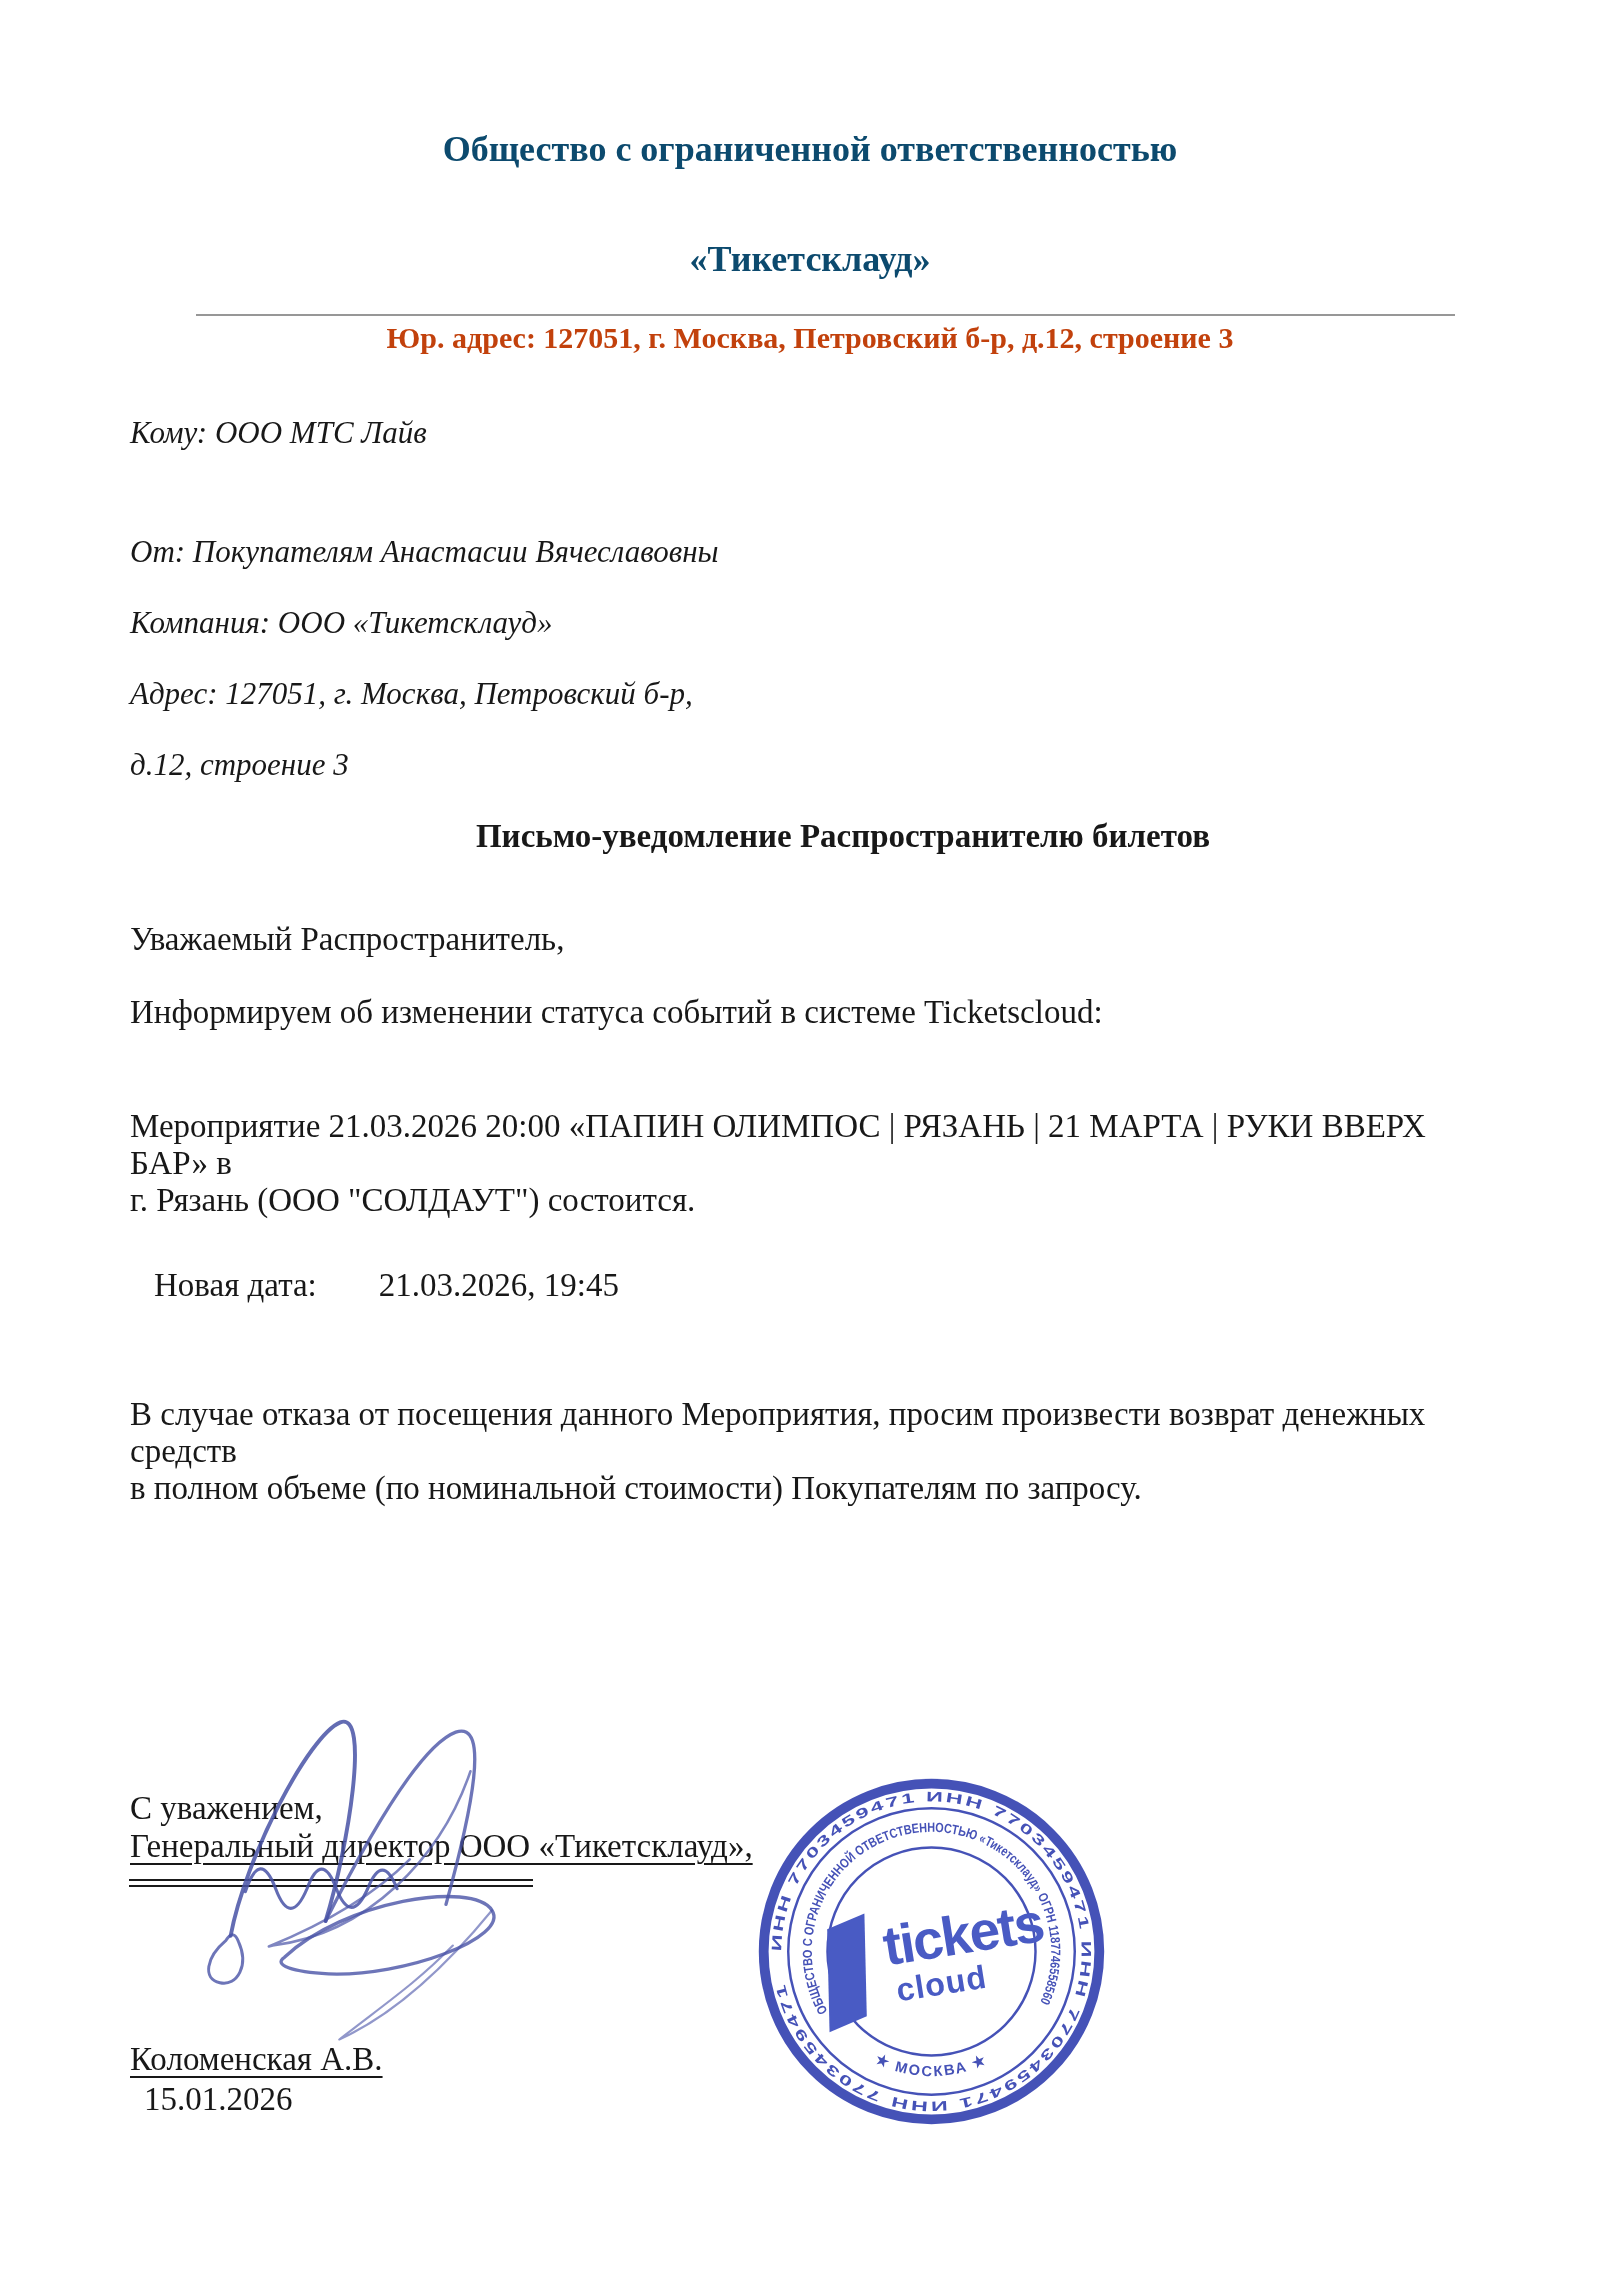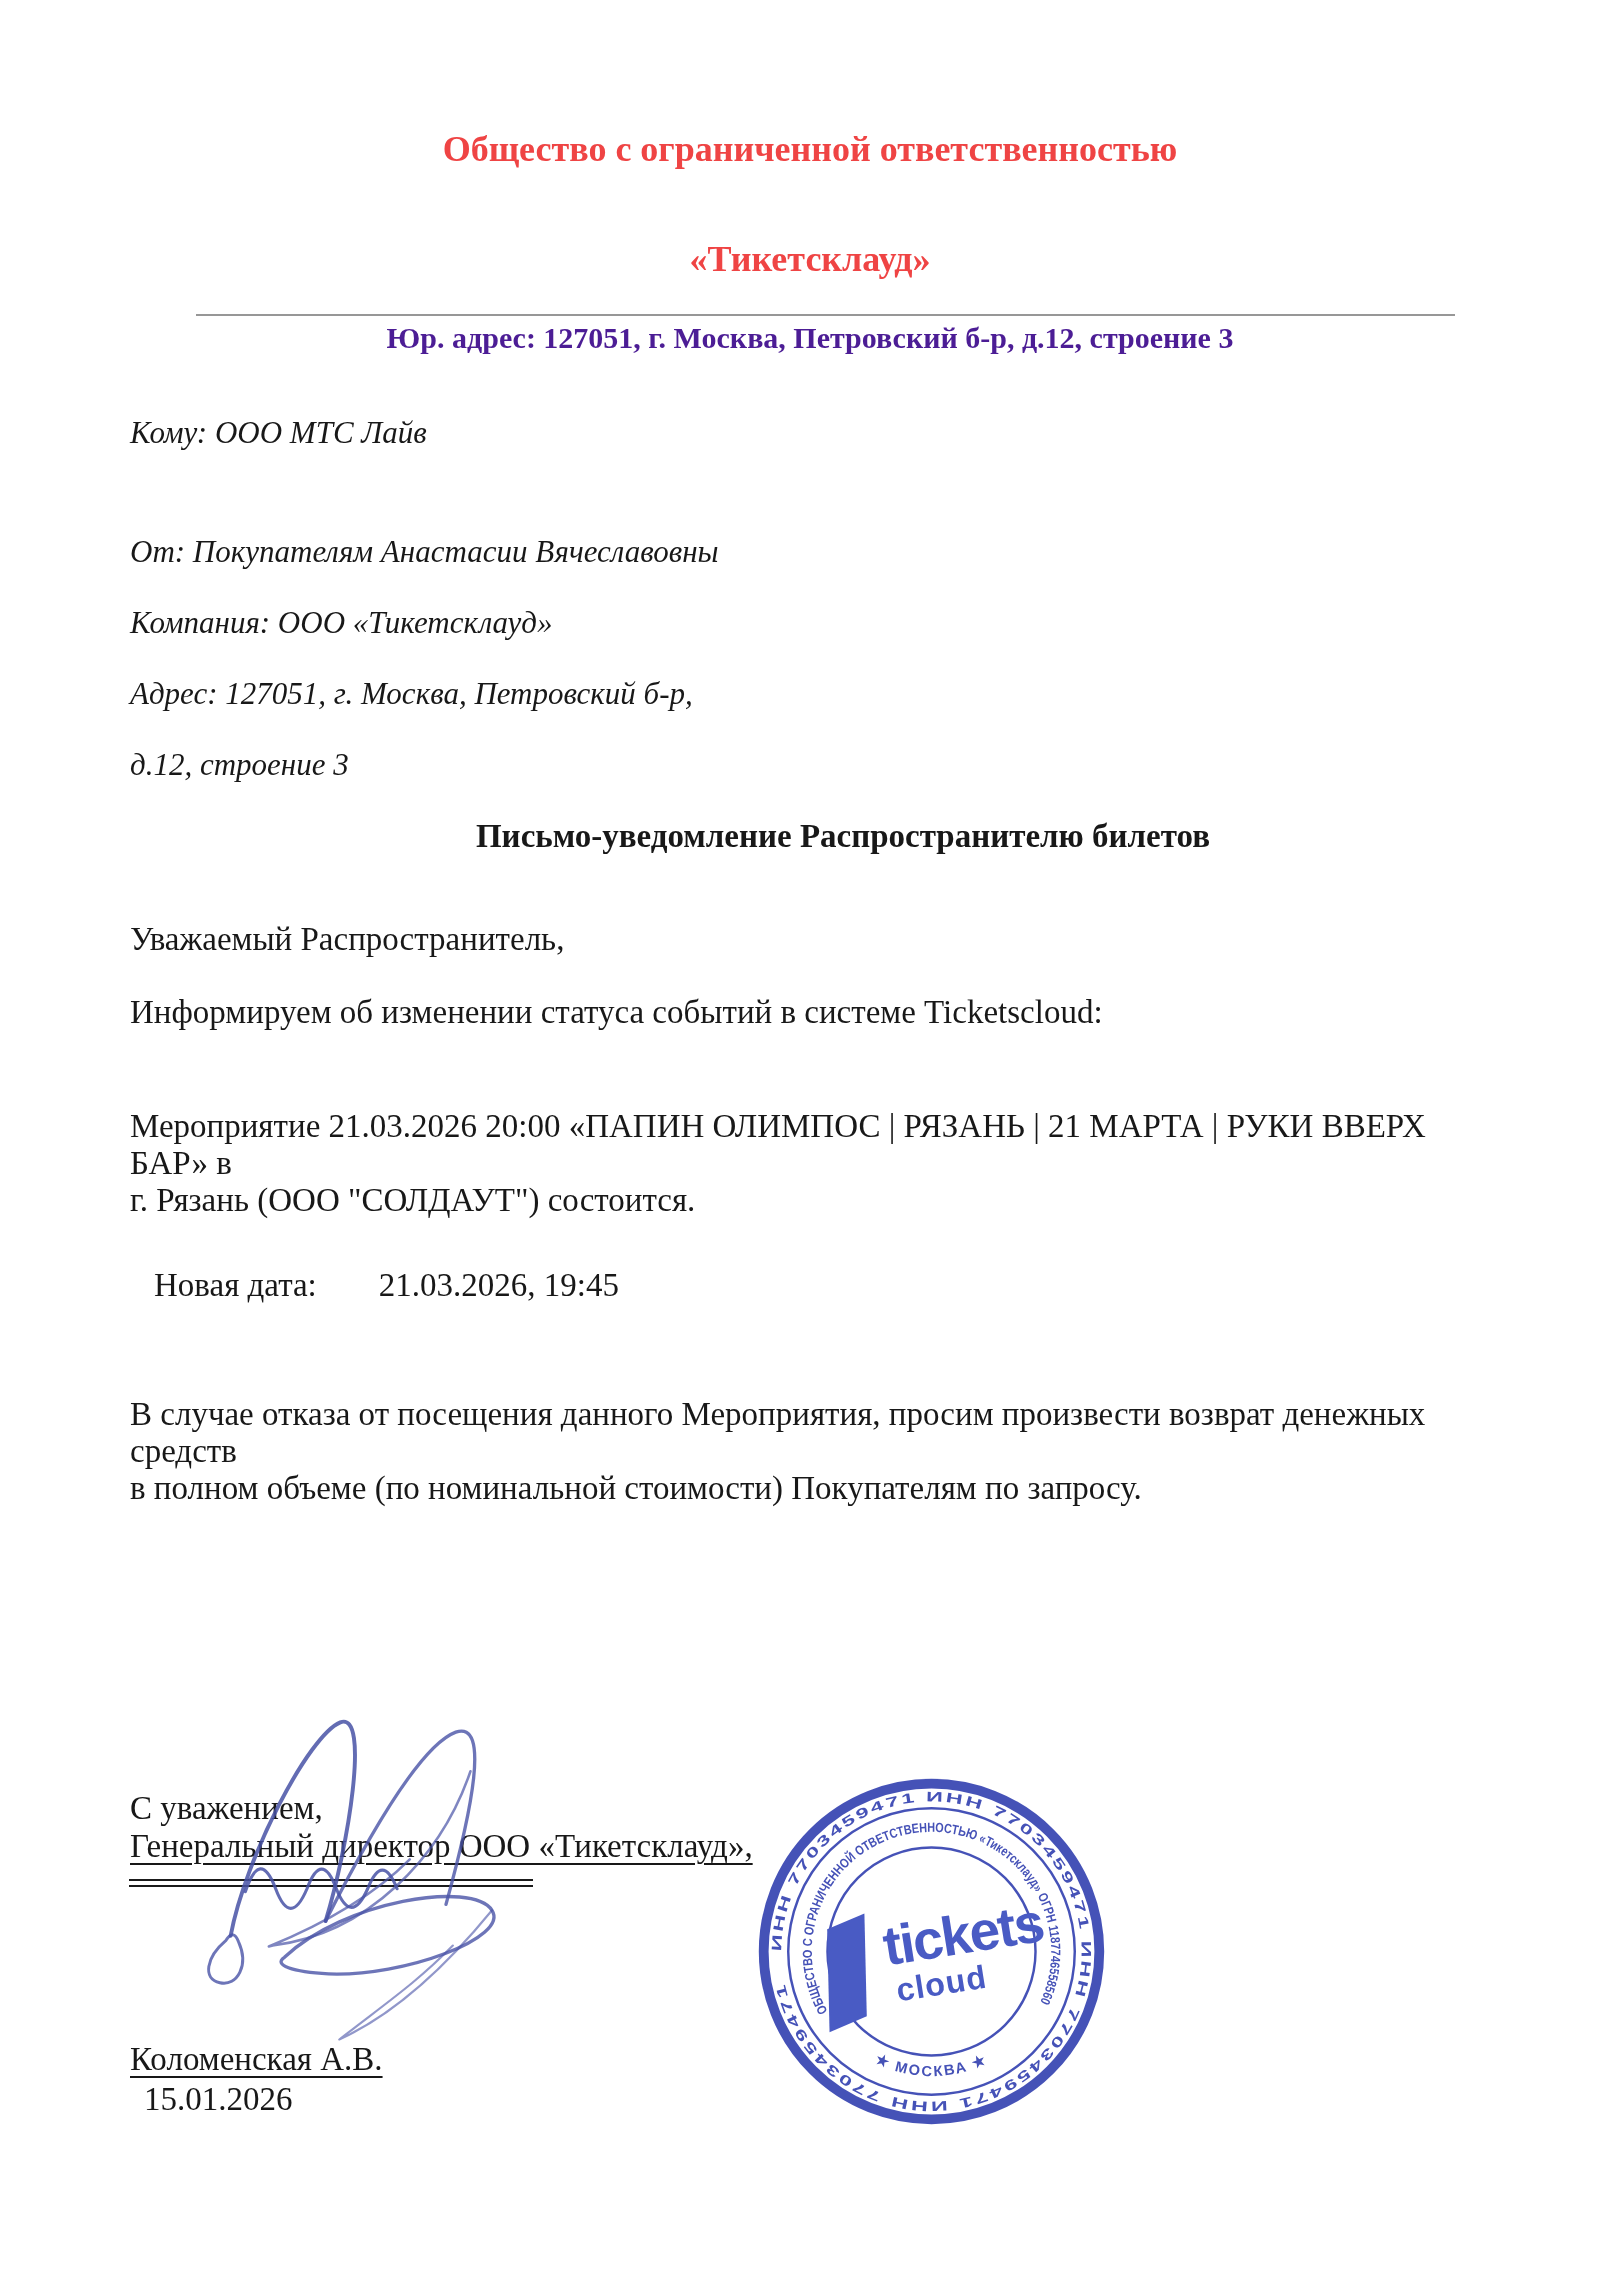--- a/index.html
+++ b/index.html
@@ -6,22 +6,22 @@
   .page{
     position:relative;
     width:1620px;height:2293px;
     background:#ffffff;
     font-family:"Liberation Serif", serif;
     color:#181818;
     overflow:hidden;
   }
   .abs{position:absolute;}
   .centered{left:0;width:1620px;text-align:center;}
-  .hdr{font-weight:bold;color:#ef4444;font-size:36px;line-height:1;}
-  .hdr-addr{font-weight:bold;color:#4c1d95;font-size:30px;line-height:1;}
+  .hdr{font-weight:bold;color:#0c4a6e;font-size:36px;line-height:1;}
+  .hdr-addr{font-weight:bold;color:#c2410c;font-size:30px;line-height:1;}
   .divider{left:196px;width:1259px;height:0;border-top:2.9px solid #979797;}
   .body-text{font-size:33px;line-height:37px;white-space:pre-line;}
   .one-line{font-size:33px;line-height:1;white-space:nowrap;}
   .title{font-weight:bold;font-size:33px;line-height:1;padding-left:33px;}
   .recipient-line{font-size:31px;line-height:1;white-space:nowrap;font-style:italic;}
   .date-row{display:flex;gap:62px;align-items:baseline;margin-left:24px;}
   .underlined{text-decoration:underline;text-decoration-thickness:2px;text-underline-offset:5.9px;}
   .sig-line{left:129px;top:1879px;width:404px;height:3.9px;border-top:2px solid #1b1b1b;border-bottom:2px solid #1b1b1b;}
   .stamp-svg{left:748px;top:1768px;opacity:0.93;}
   .sign-svg{left:147px;top:1691px;}

